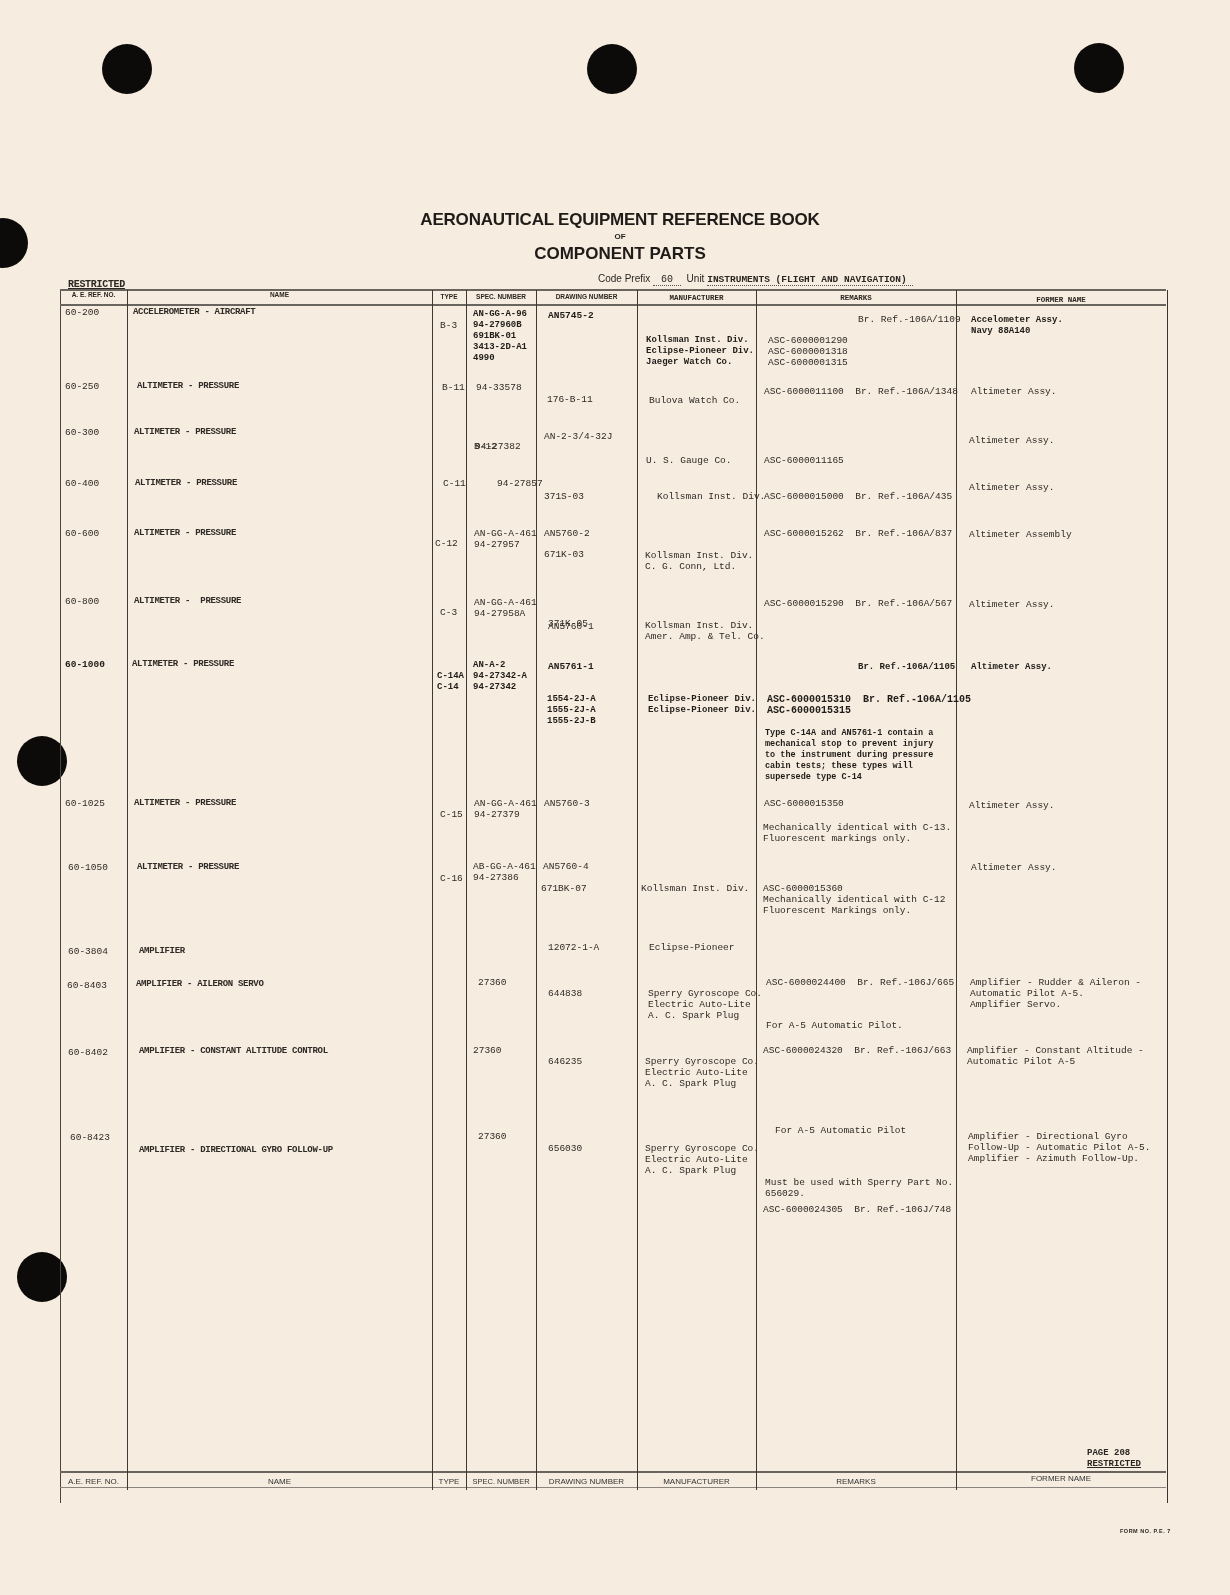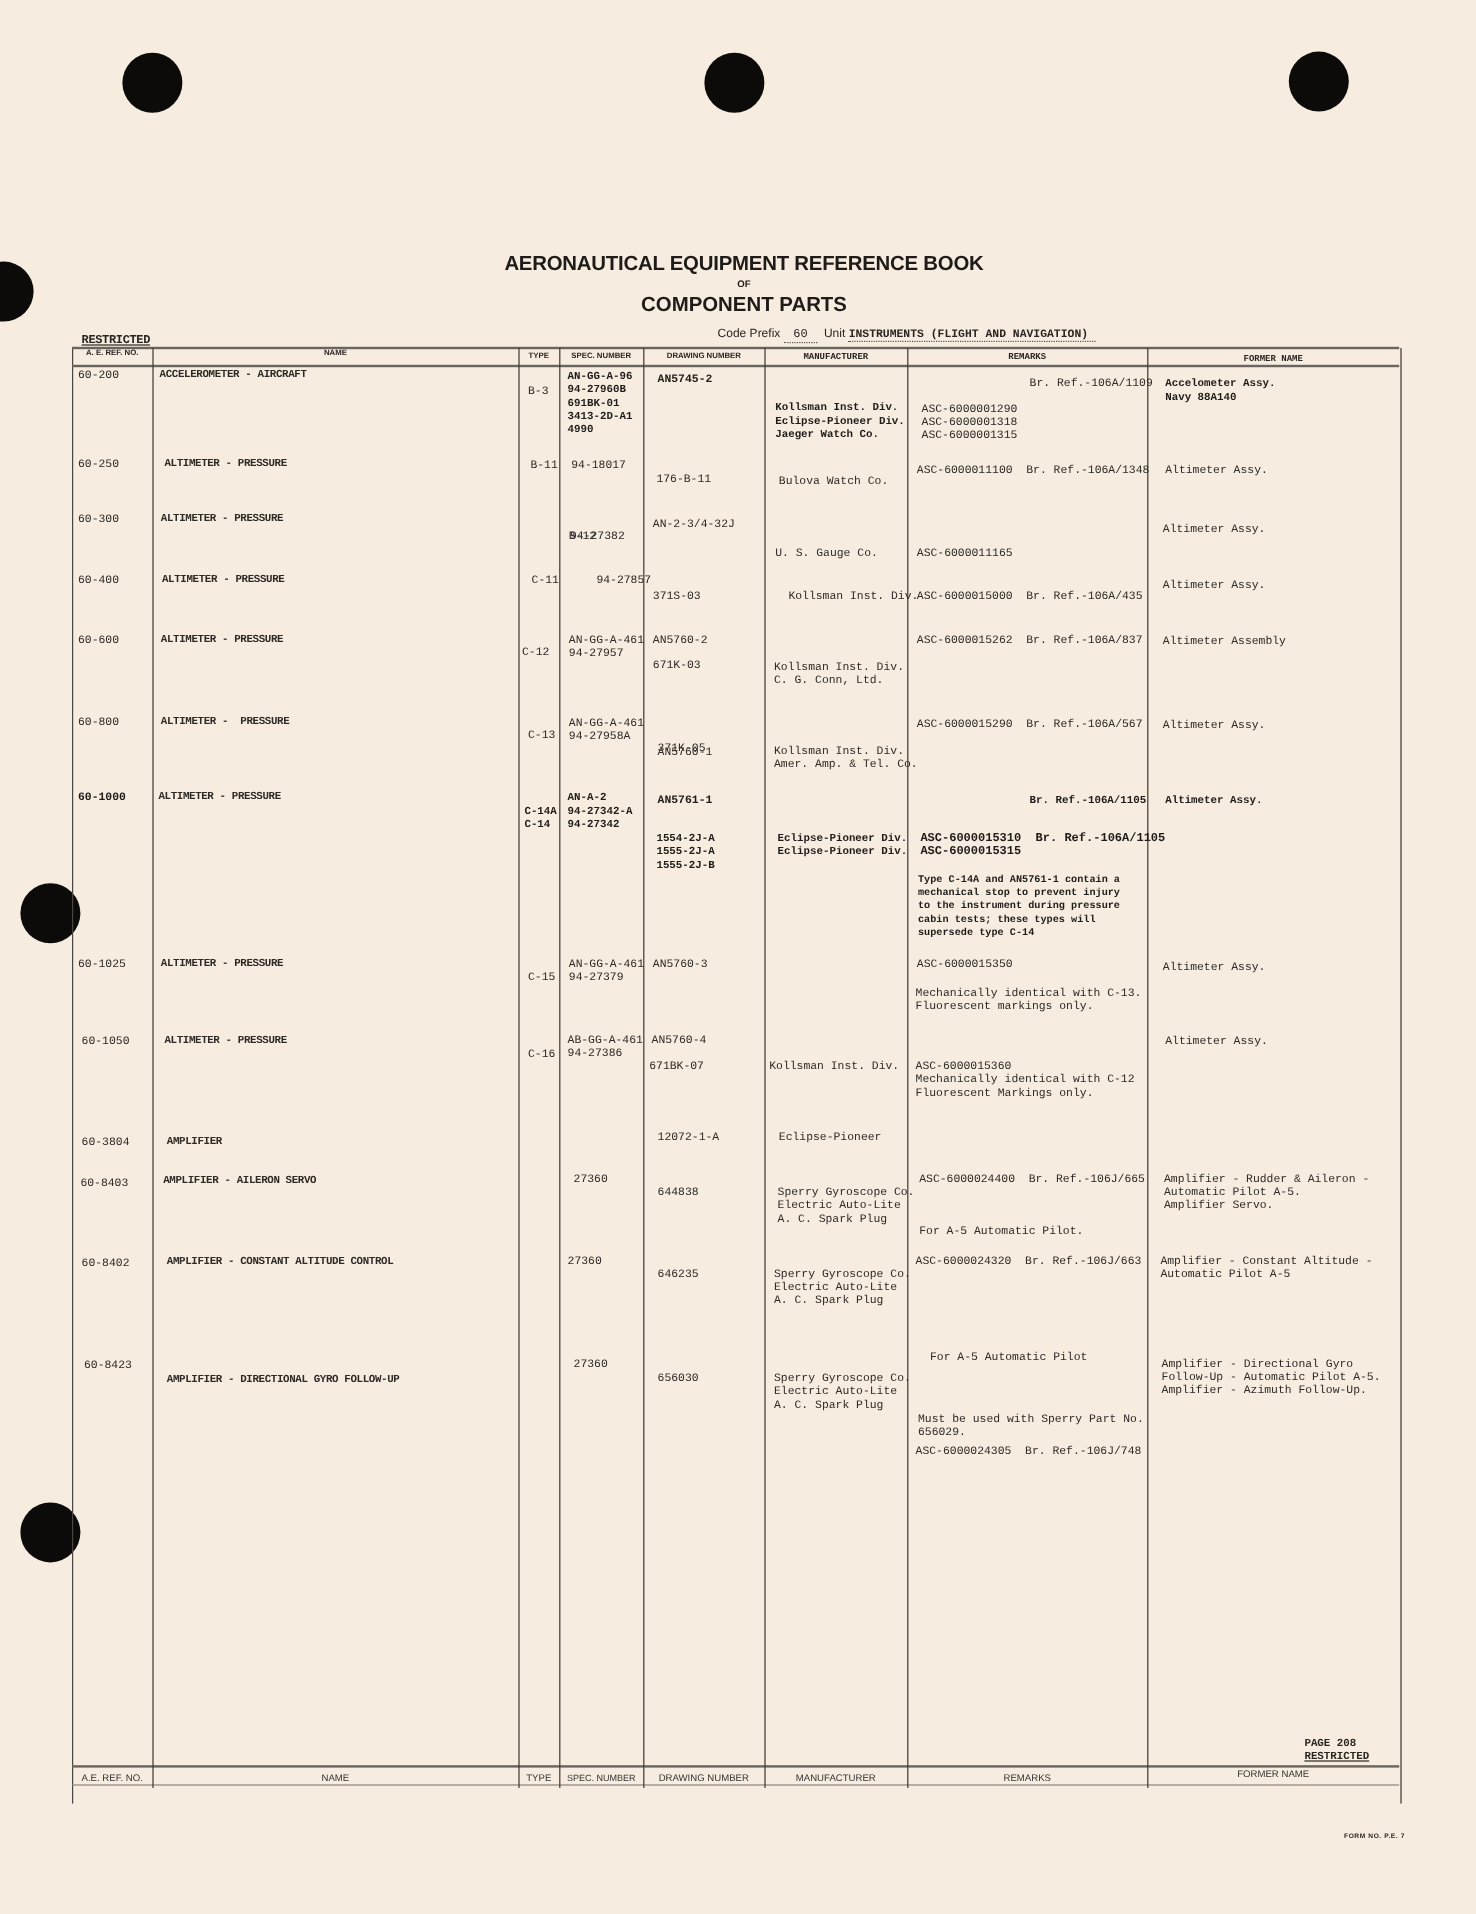--- a/index.html
+++ b/index.html
@@ -98,21 +98,21 @@
 <div class="cell" style="left:858px;top:314px;">Br. Ref.-106A/1109</div>
 <div class="cell" style="left:768px;top:335px;">ASC-6000001290
 ASC-6000001318
 ASC-6000001315</div>
 <div class="cell bold" style="left:971px;top:315px;font-size:9px;">Accelometer Assy.
 Navy 88A140</div>
 
 <div class="cell" style="left:65px;top:381px;">60-250</div>
 <div class="cell name" style="left:137px;top:381px;">ALTIMETER - PRESSURE</div>
 <div class="cell" style="left:442px;top:382px;">B-11</div>
-<div class="cell" style="left:476px;top:382px;">94-18017</div>
+<div class="cell" style="left:476px;top:382px;">94-33578</div>
 <div class="cell" style="left:547px;top:394px;">176-B-11</div>
 <div class="cell" style="left:649px;top:395px;">Bulova Watch Co.</div>
 <div class="cell" style="left:764px;top:386px;">ASC-6000011100  Br. Ref.-106A/1348</div>
 <div class="cell" style="left:971px;top:386px;">Altimeter Assy.</div>
 
 <div class="cell" style="left:65px;top:427px;">60-300</div>
 <div class="cell name" style="left:134px;top:427px;">ALTIMETER - PRESSURE</div>
 <div class="cell" style="left:440px;top:441px;padding-left:34px;">B-12</div>
 <div class="cell" style="left:475px;top:441px;">94-27382</div>
 <div class="cell" style="left:544px;top:431px;">AN-2-3/4-32J</div>
@@ -136,21 +136,21 @@
 94-27957</div>
 <div class="cell" style="left:544px;top:528px;">AN5760-2</div>
 <div class="cell" style="left:544px;top:549px;">671K-03</div>
 <div class="cell" style="left:645px;top:550px;">Kollsman Inst. Div.
 C. G. Conn, Ltd.</div>
 <div class="cell" style="left:764px;top:528px;">ASC-6000015262  Br. Ref.-106A/837</div>
 <div class="cell" style="left:969px;top:529px;">Altimeter Assembly</div>
 
 <div class="cell" style="left:65px;top:596px;">60-800</div>
 <div class="cell name" style="left:134px;top:596px;">ALTIMETER -  PRESSURE</div>
-<div class="cell" style="left:440px;top:607px;">C-13</div>
+<div class="cell" style="left:440px;top:607px;">C-3</div>
 <div class="cell" style="left:474px;top:597px;">AN-GG-A-461
 94-27958A</div>
 <div class="cell" style="left:548px;top:597px;margin-top:24px;">AN5760-1</div>
 <div class="cell" style="left:548px;top:618px;">371K-05</div>
 <div class="cell" style="left:645px;top:620px;">Kollsman Inst. Div.
 Amer. Amp. &amp; Tel. Co.</div>
 <div class="cell" style="left:764px;top:598px;">ASC-6000015290  Br. Ref.-106A/567</div>
 <div class="cell" style="left:969px;top:599px;">Altimeter Assy.</div>
 
 <div class="cell bold" style="left:65px;top:659px;">60-1000</div>

